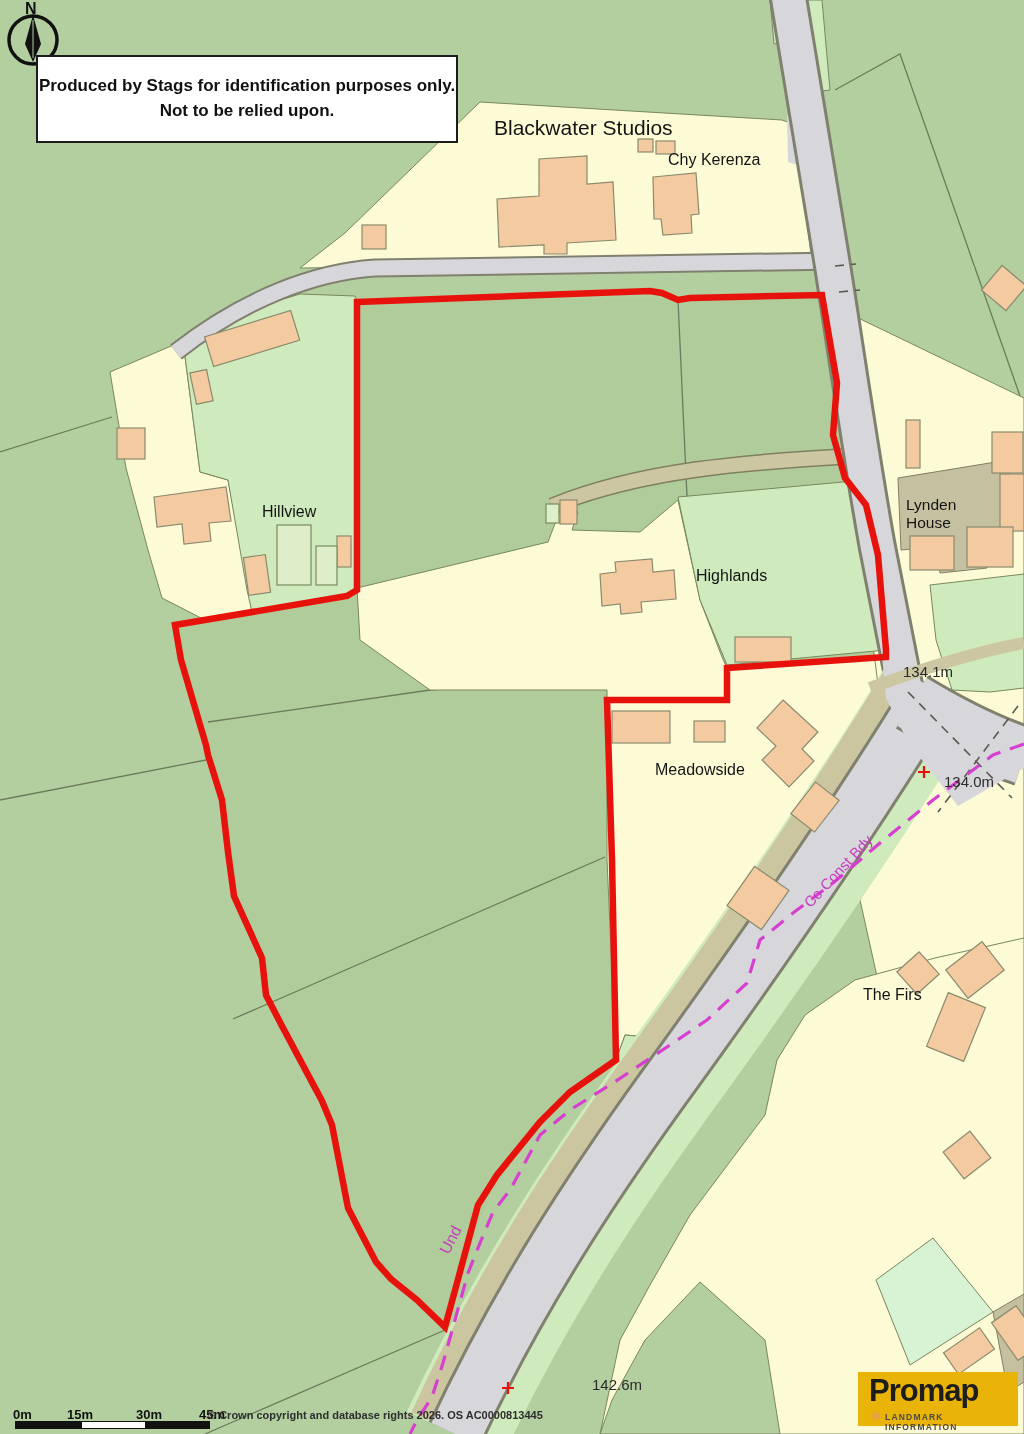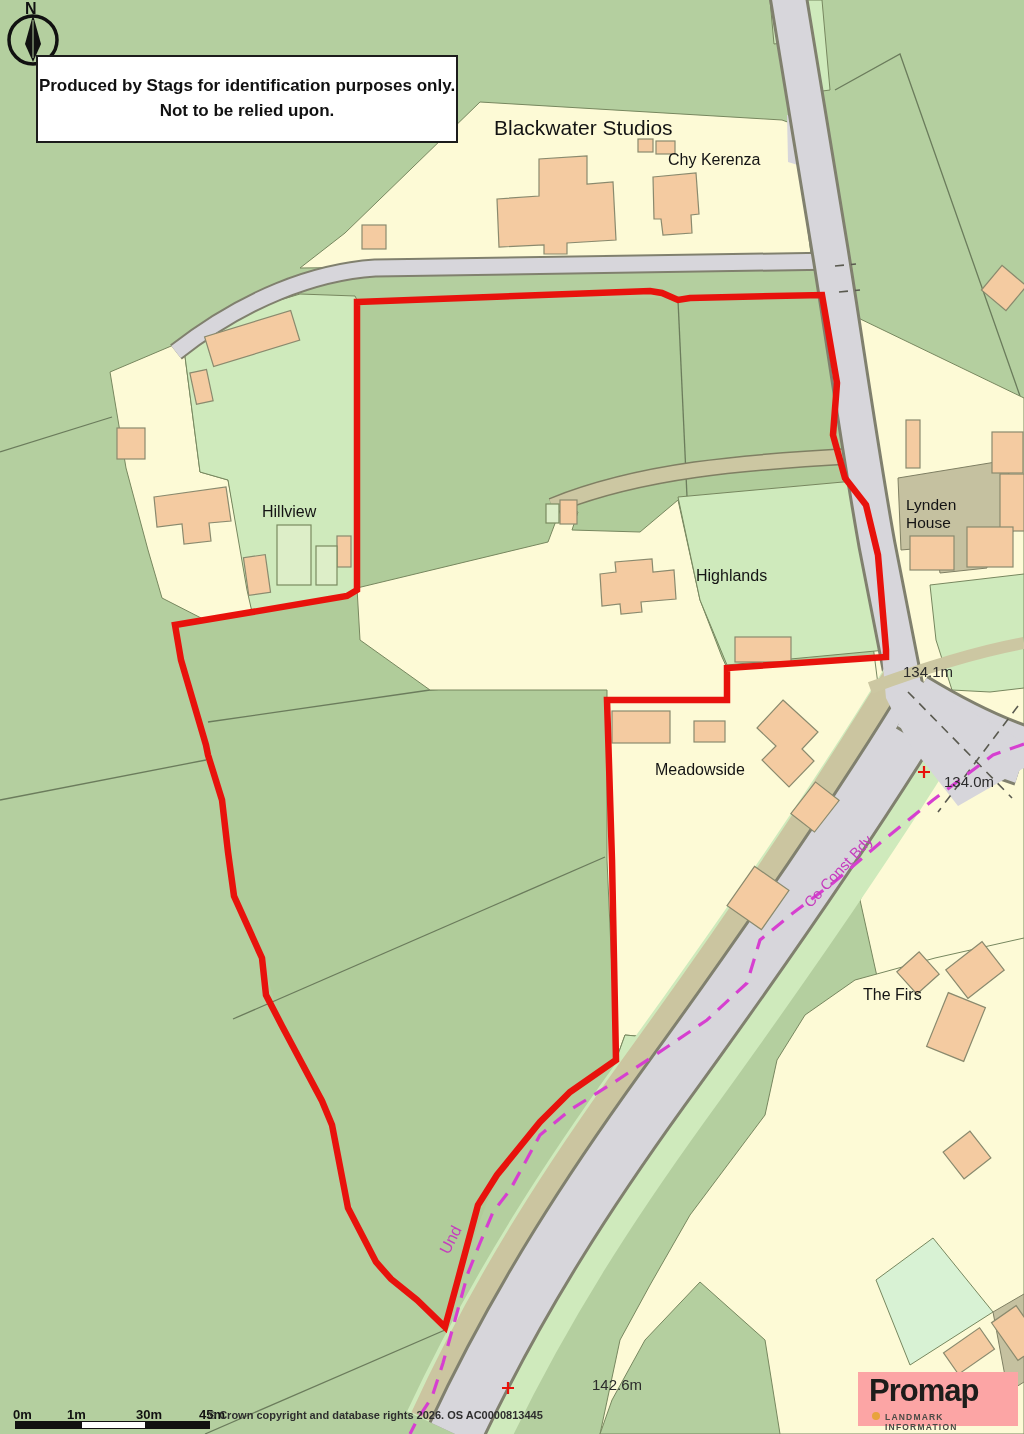--- a/index.html
+++ b/index.html
@@ -11,21 +11,21 @@
   .place-lg{font-size:21px;}
   .elev{font-size:15px;color:#2b2b2b;text-align:right;}
   .mag{color:#c53dbd;font-size:15px;transform-origin:center;}
   .box{position:absolute;background:#ffffff;border:2px solid #1c1c1c;
        display:flex;align-items:center;justify-content:center;text-align:center;}
   .disclaimer{font-weight:bold;font-size:17px;line-height:1.45;color:#111;}
   .areabox{font-weight:bold;font-size:16px;color:#111;}
   .scale-num{position:absolute;font-size:13px;font-weight:bold;color:#111;}
   .bar{position:absolute;height:8px;}
   .copyright{position:absolute;font-size:11px;font-weight:bold;color:#2e2e2e;}
-  #promap-box{position:absolute;left:858px;top:1372px;width:160px;height:54px;background:#fca5a5;}
+  #promap-box{position:absolute;left:858px;top:1372px;width:160px;height:54px;background:#eab308;}
   #promap-word{position:absolute;left:11px;top:1px;font-size:31px;font-weight:800;
                letter-spacing:-1px;color:#1d1d1b;}
   #promap-dot{position:absolute;left:14px;top:40px;width:8px;height:8px;border-radius:50%;background:#e8a33d;}
   #promap-tag{position:absolute;left:27px;top:40px;font-size:8.5px;font-weight:bold;
               letter-spacing:1.2px;color:#4a4a45;}
   #north-n{position:absolute;left:25px;top:0px;font-weight:bold;font-size:16px;color:#111;}
 </style>
 </head>
 <body>
 
@@ -180,21 +180,21 @@
 <div class="lbl place" style="left:863px;top:986px;">The Firs</div>
 
 <div class="lbl elev" style="left:903px;top:663px;">134.1m</div>
 <div class="lbl elev" style="left:944px;top:749px;margin-top:24px;">134.0m</div>
 <div class="lbl elev" style="left:592px;top:1376px;">142.6m</div>
 
 <div class="lbl mag" style="left:838px;top:871px;transform:translate(-50%,-50%) rotate(-47deg);">Co Const Bdy</div>
 <div class="lbl mag" style="left:451px;top:1240px;font-size:16px;transform:translate(-50%,-50%) rotate(-63deg);">Und</div>
 
 <div class="scale-num" style="left:13px;top:1407px;">0m</div>
-<div class="scale-num" style="left:67px;top:1407px;">1m</div>
+<div class="scale-num" style="left:67px;top:1407px;">15m</div>
 <div class="scale-num" style="left:136px;top:1407px;">30m</div>
 <div class="scale-num" style="left:199px;top:1407px;">45m</div>
 <div class="bar" style="left:15px;top:1421px;width:66px;background:#111;"></div>
 <div class="bar" style="left:81px;top:1421px;width:63px;background:#fff;border:1px solid #111;height:6px;"></div>
 <div class="bar" style="left:146px;top:1421px;width:64px;background:#111;"></div>
 
 <div class="copyright" style="left:208px;top:1409px;">© Crown copyright and database rights 2026. OS AC0000813445</div>
 
 <div id="promap-box">
   <div id="promap-word">Promap</div>

